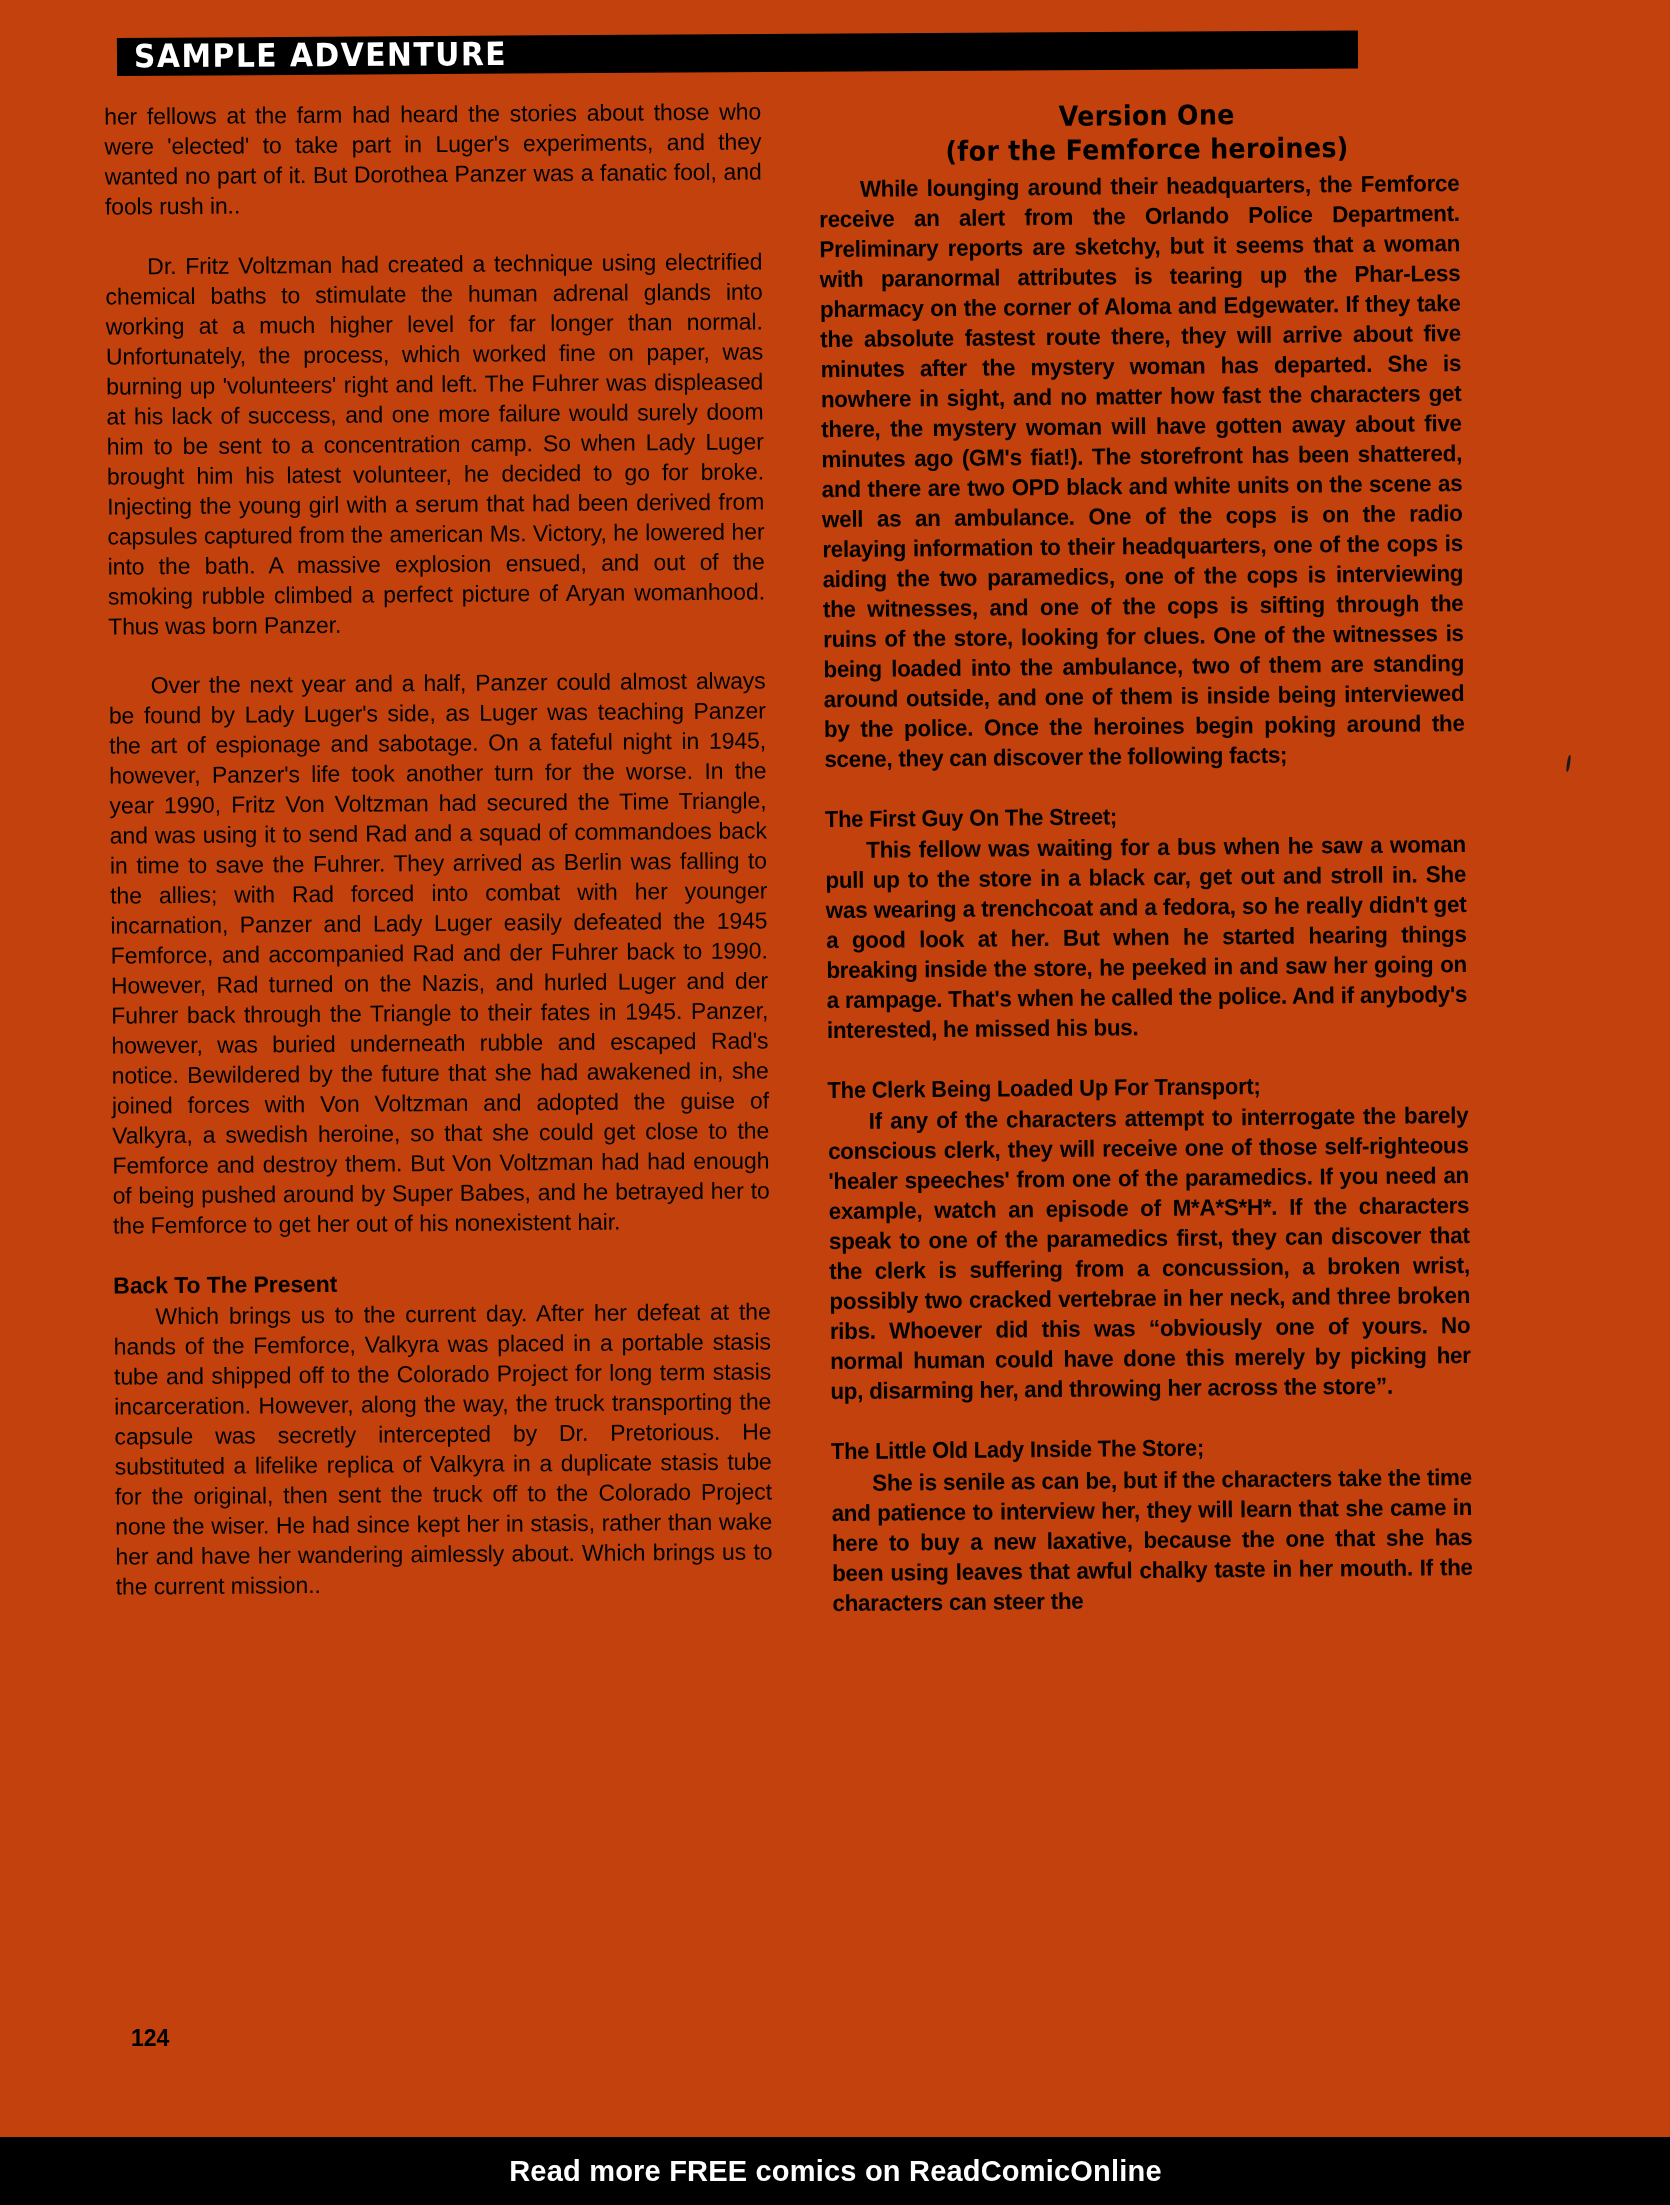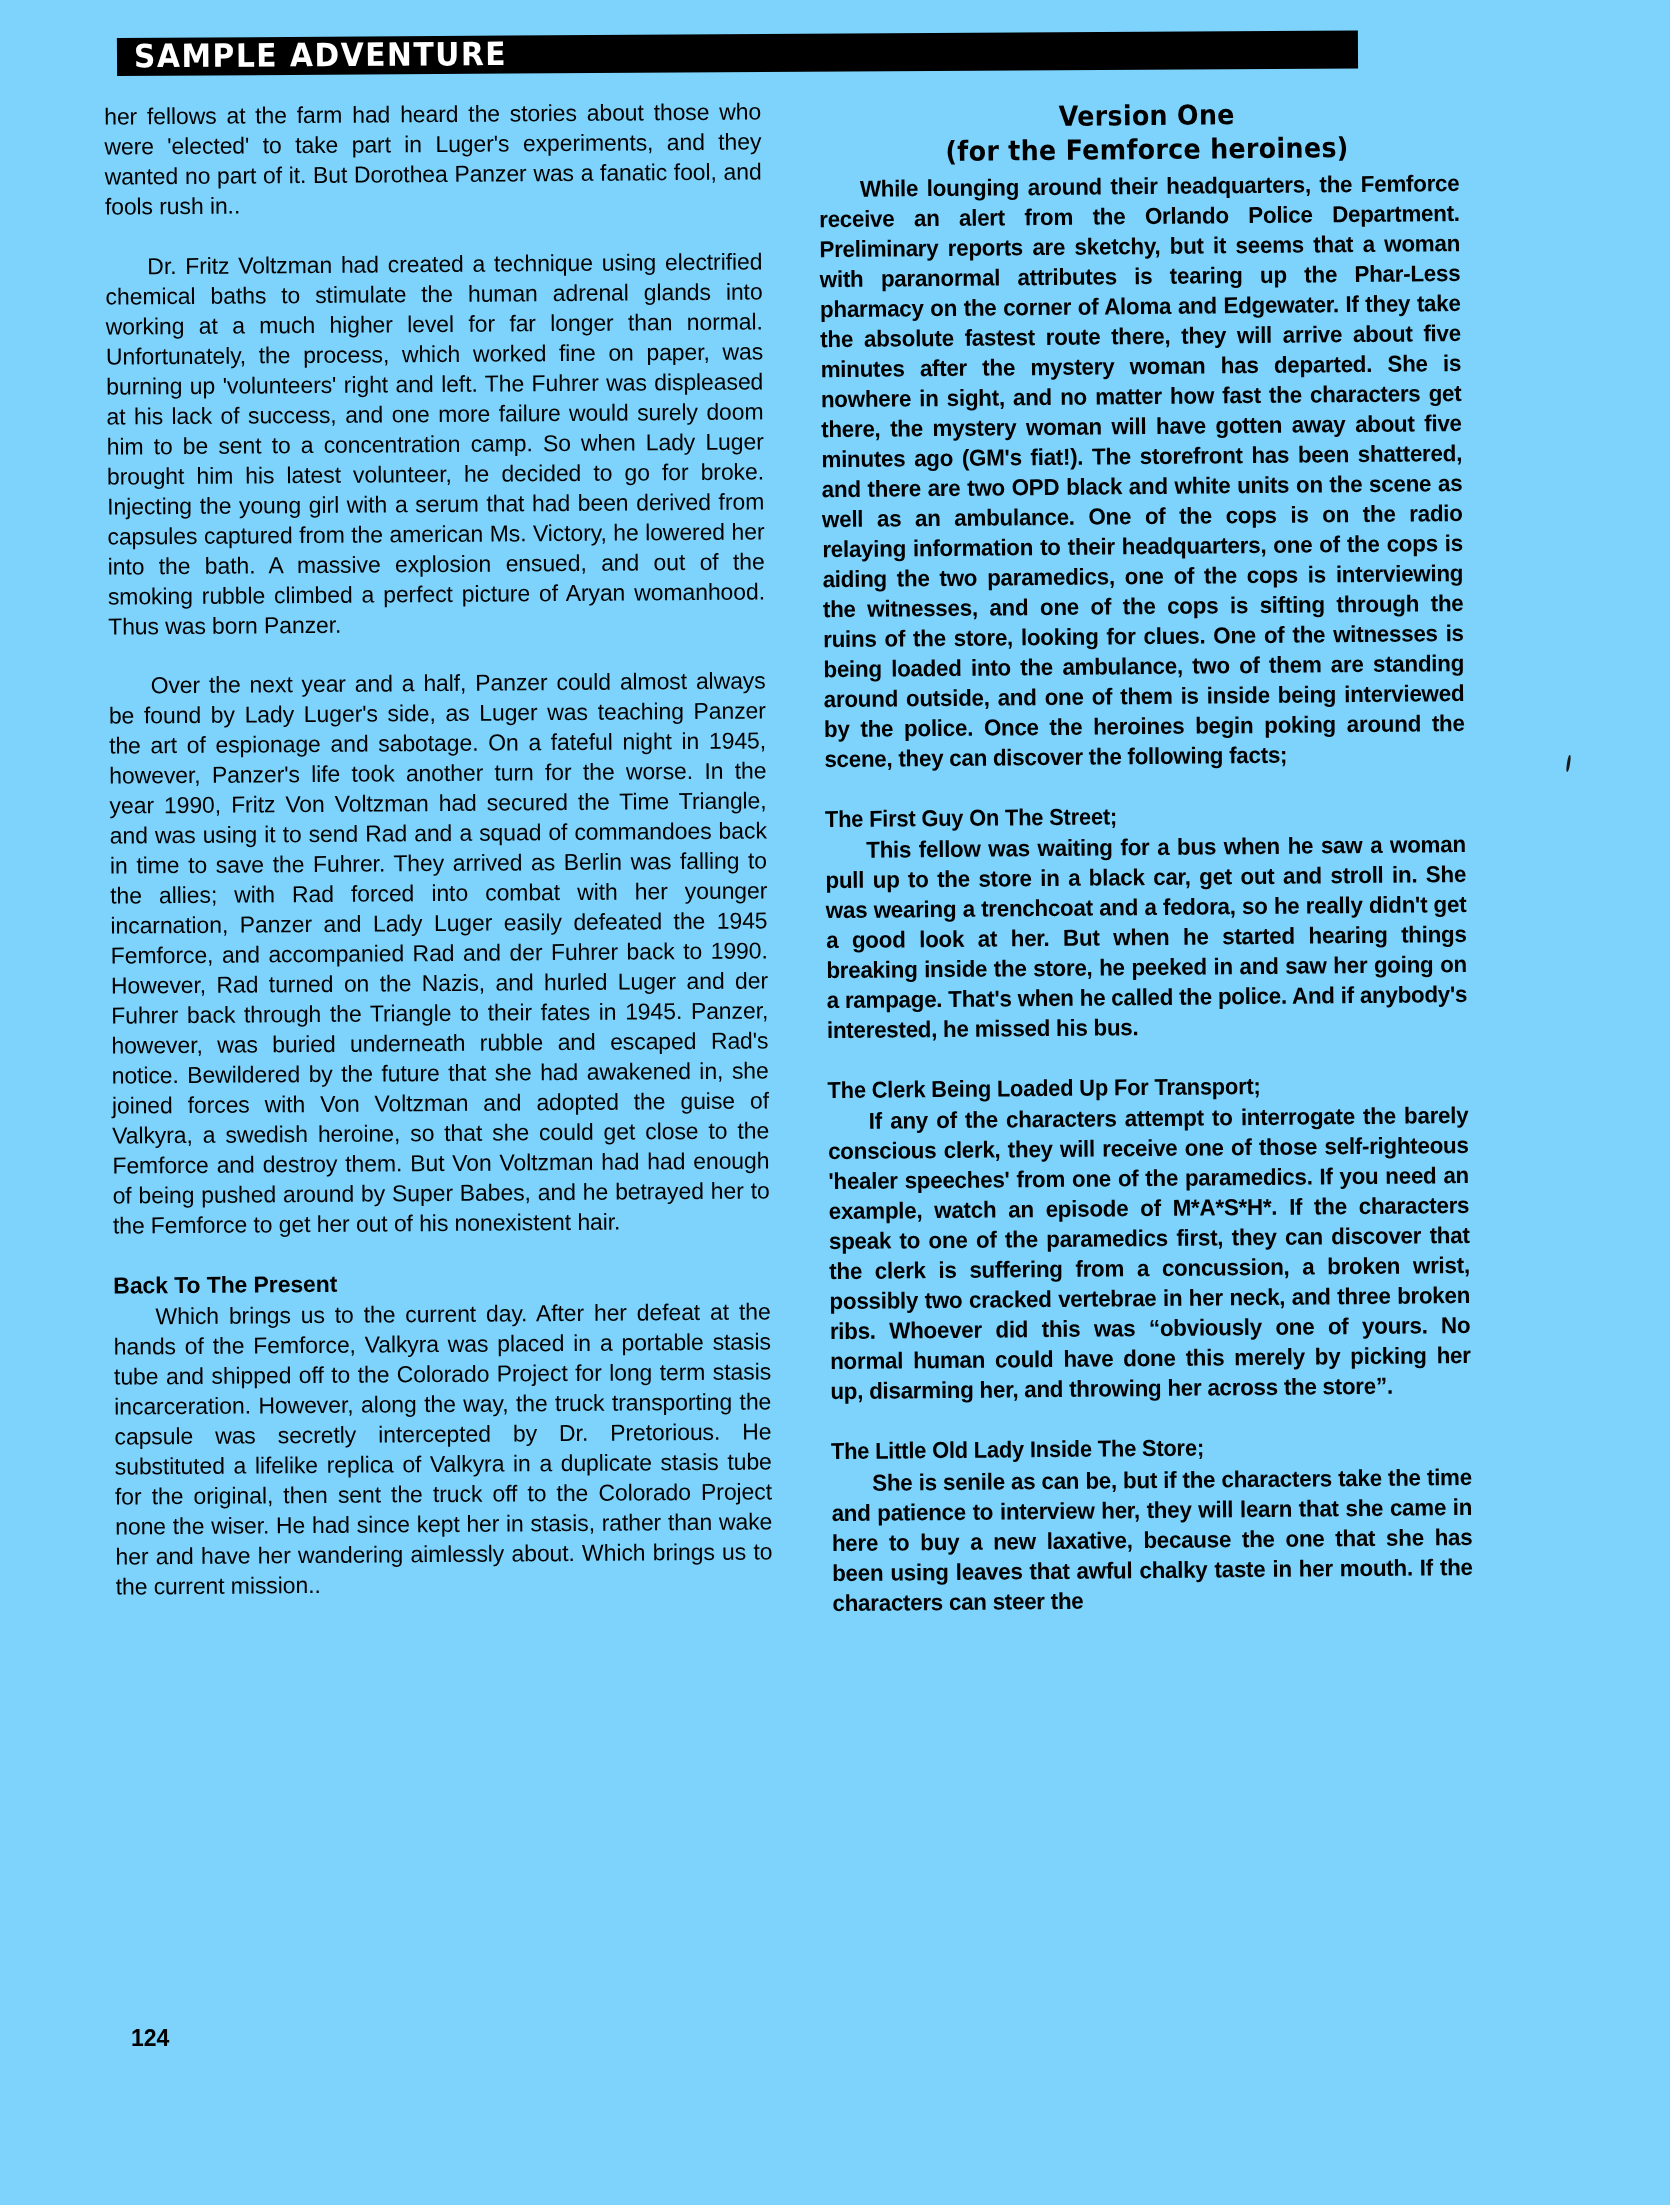--- a/index.html
+++ b/index.html
@@ -9,21 +9,21 @@
     background: #ffffff;
   }
   body {
     font-family: "Liberation Sans", sans-serif;
     color: #000000;
   }
   #page {
     position: relative;
     width: 1671px;
     height: 2205px;
-    background: #7dd3fc;
+    background: #c2410c;
     overflow: hidden;
   }
 
   
   #header-banner {
     position: absolute;
     left: 117px;
     top: 38px;
     width: 1241px;
     height: 38px;
@@ -189,15 +189,18 @@
     <p class="indent">If any of the characters attempt to interrogate the barely conscious clerk, they will receive one of those self-righteous 'healer speeches' from one of the paramedics. If you need an example, watch an episode of M*A*S*H*.  If the characters speak to one of the paramedics first, they can discover that the clerk is suffering from a concussion, a broken wrist, possibly two cracked vertebrae in her neck, and three broken ribs.  Whoever did this was “obviously one of yours.  No normal human could have done this merely by picking her up, disarming her, and throwing her across the store”.</p>
 
     <p class="subhead spaced">The Little Old Lady Inside The Store;</p>
     <p class="indent">She is senile as can be, but if the characters take the time and patience to interview her, they will learn that she came in here to buy a new laxative, because the one that she has been using leaves that awful chalky taste in her mouth.  If the characters can steer the</p>
   </div>
 
   <div id="page-number">124</div>
 
   <div id="scan-speck"></div>
 
+  <div id="footer-bar">
+    <div id="footer-text">Read more FREE comics on ReadComicOnline</div>
+  </div>
 
 </div>
 
 
 </body></html>

